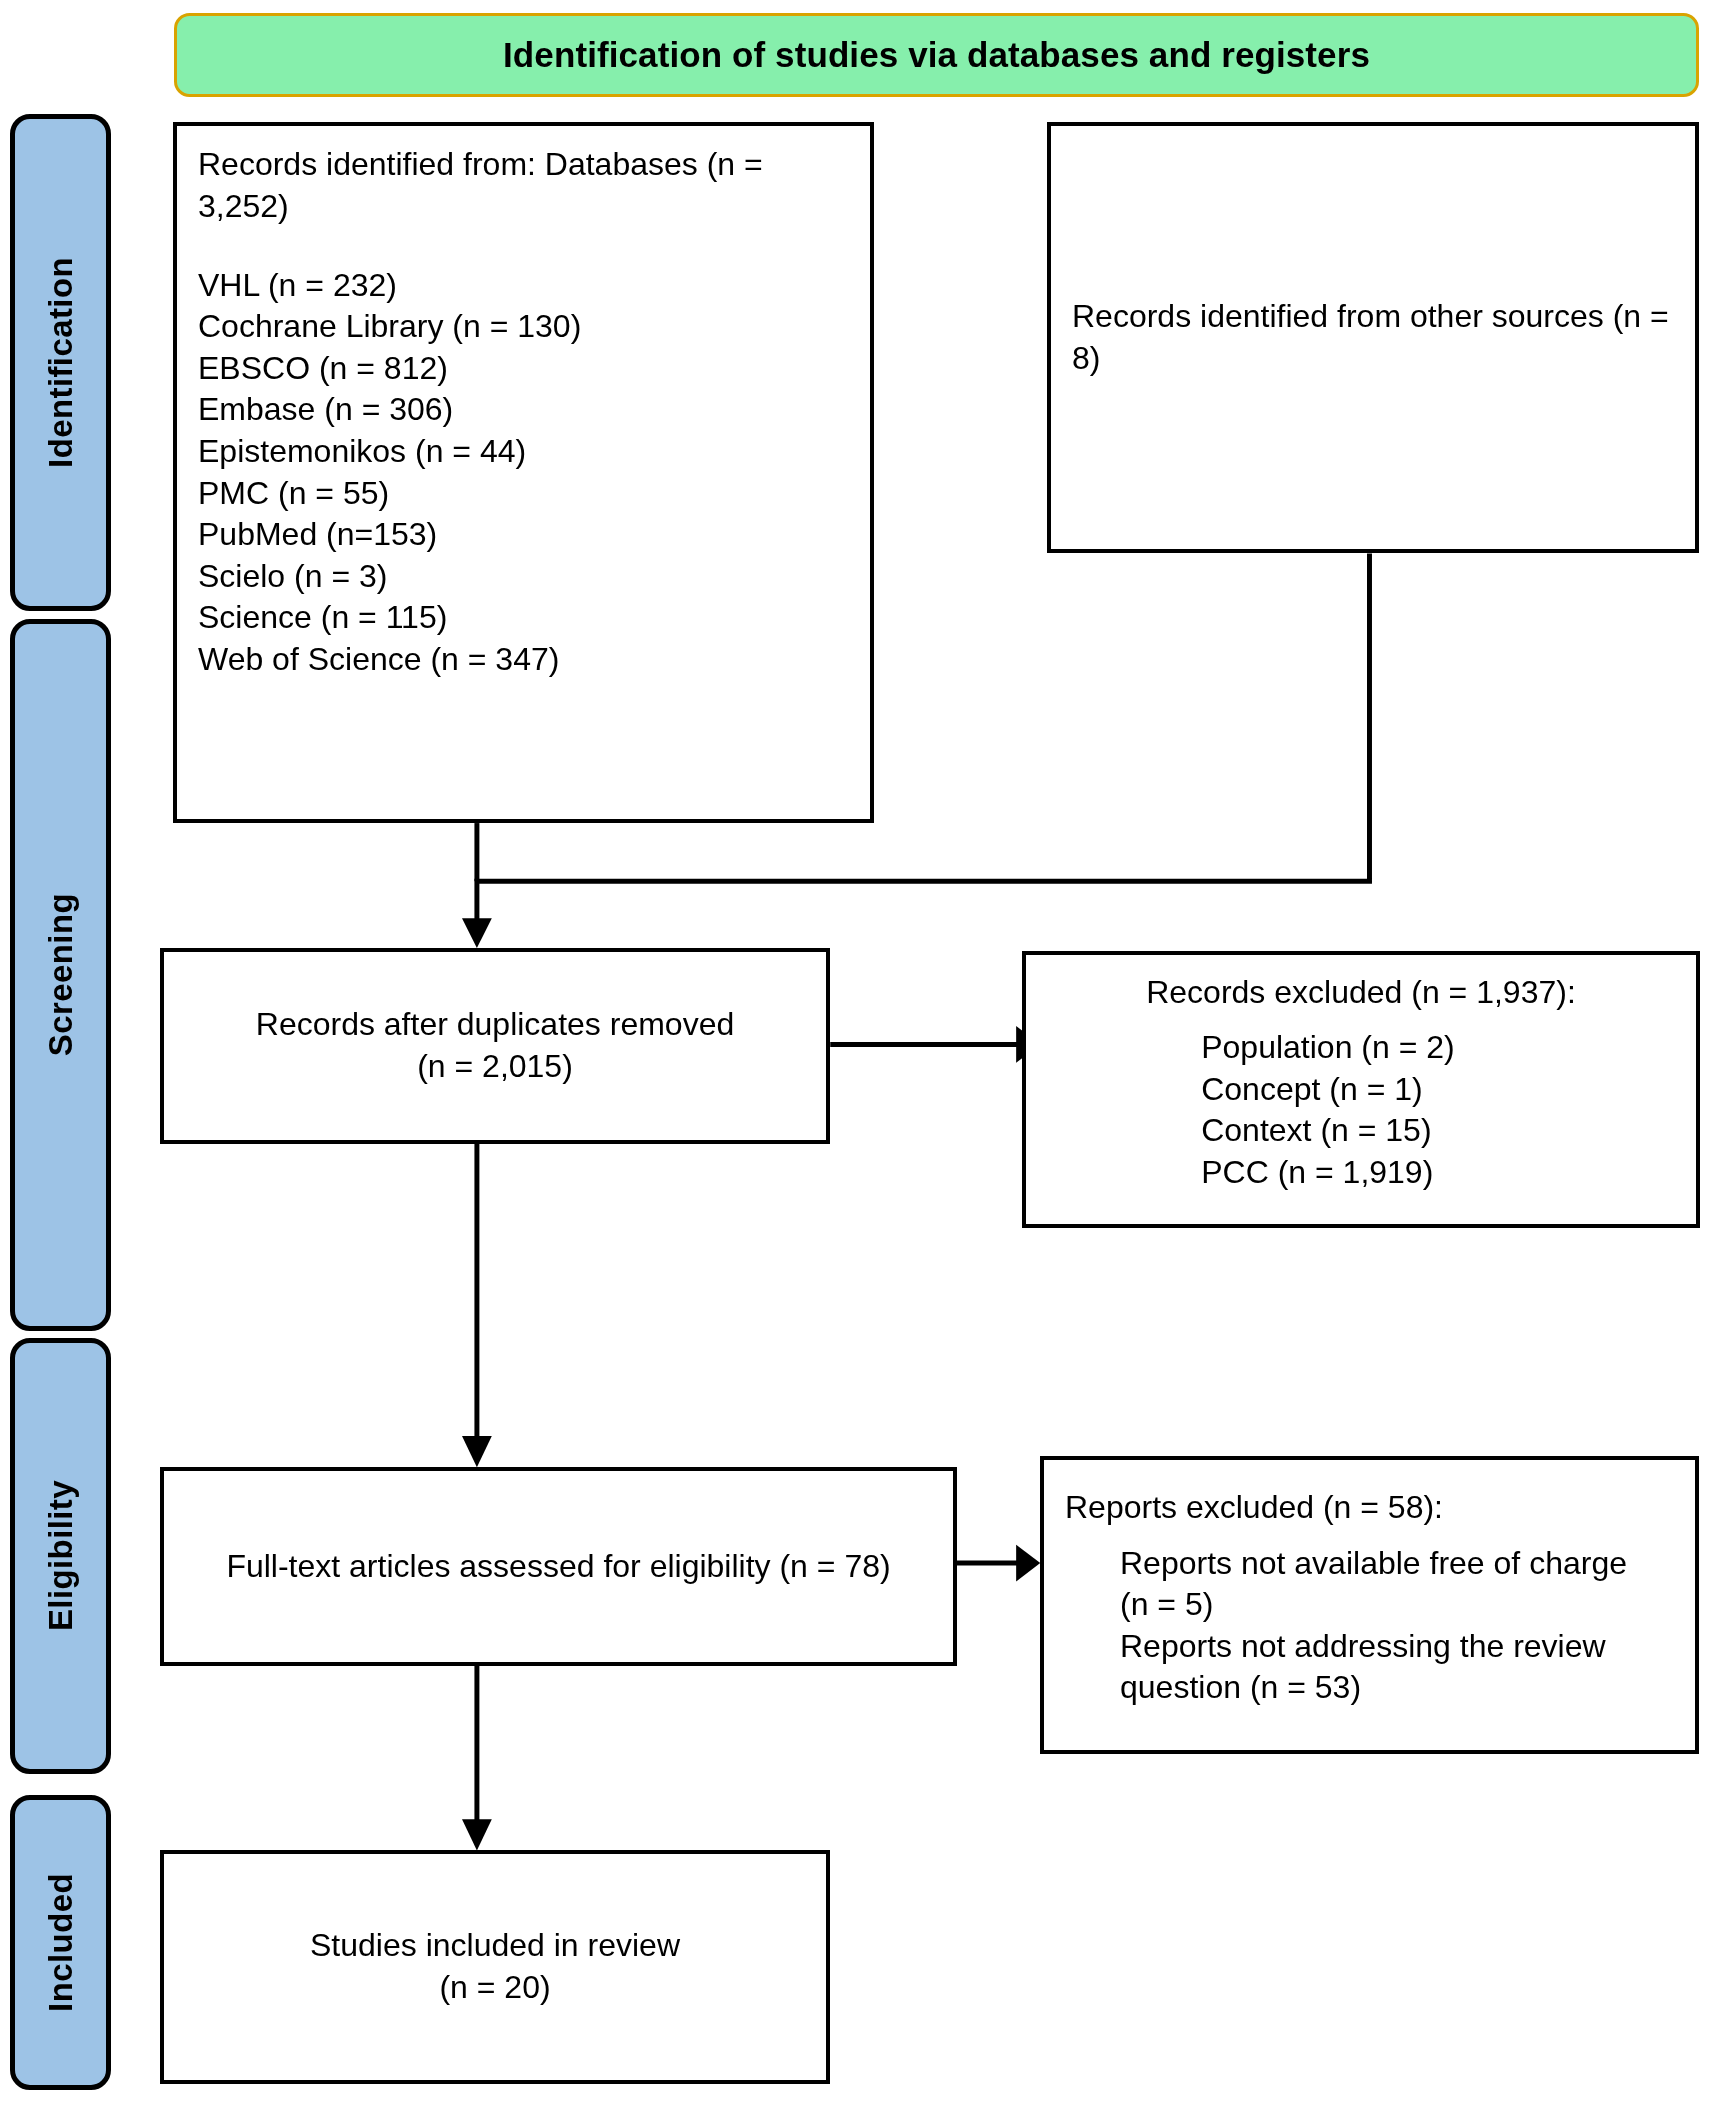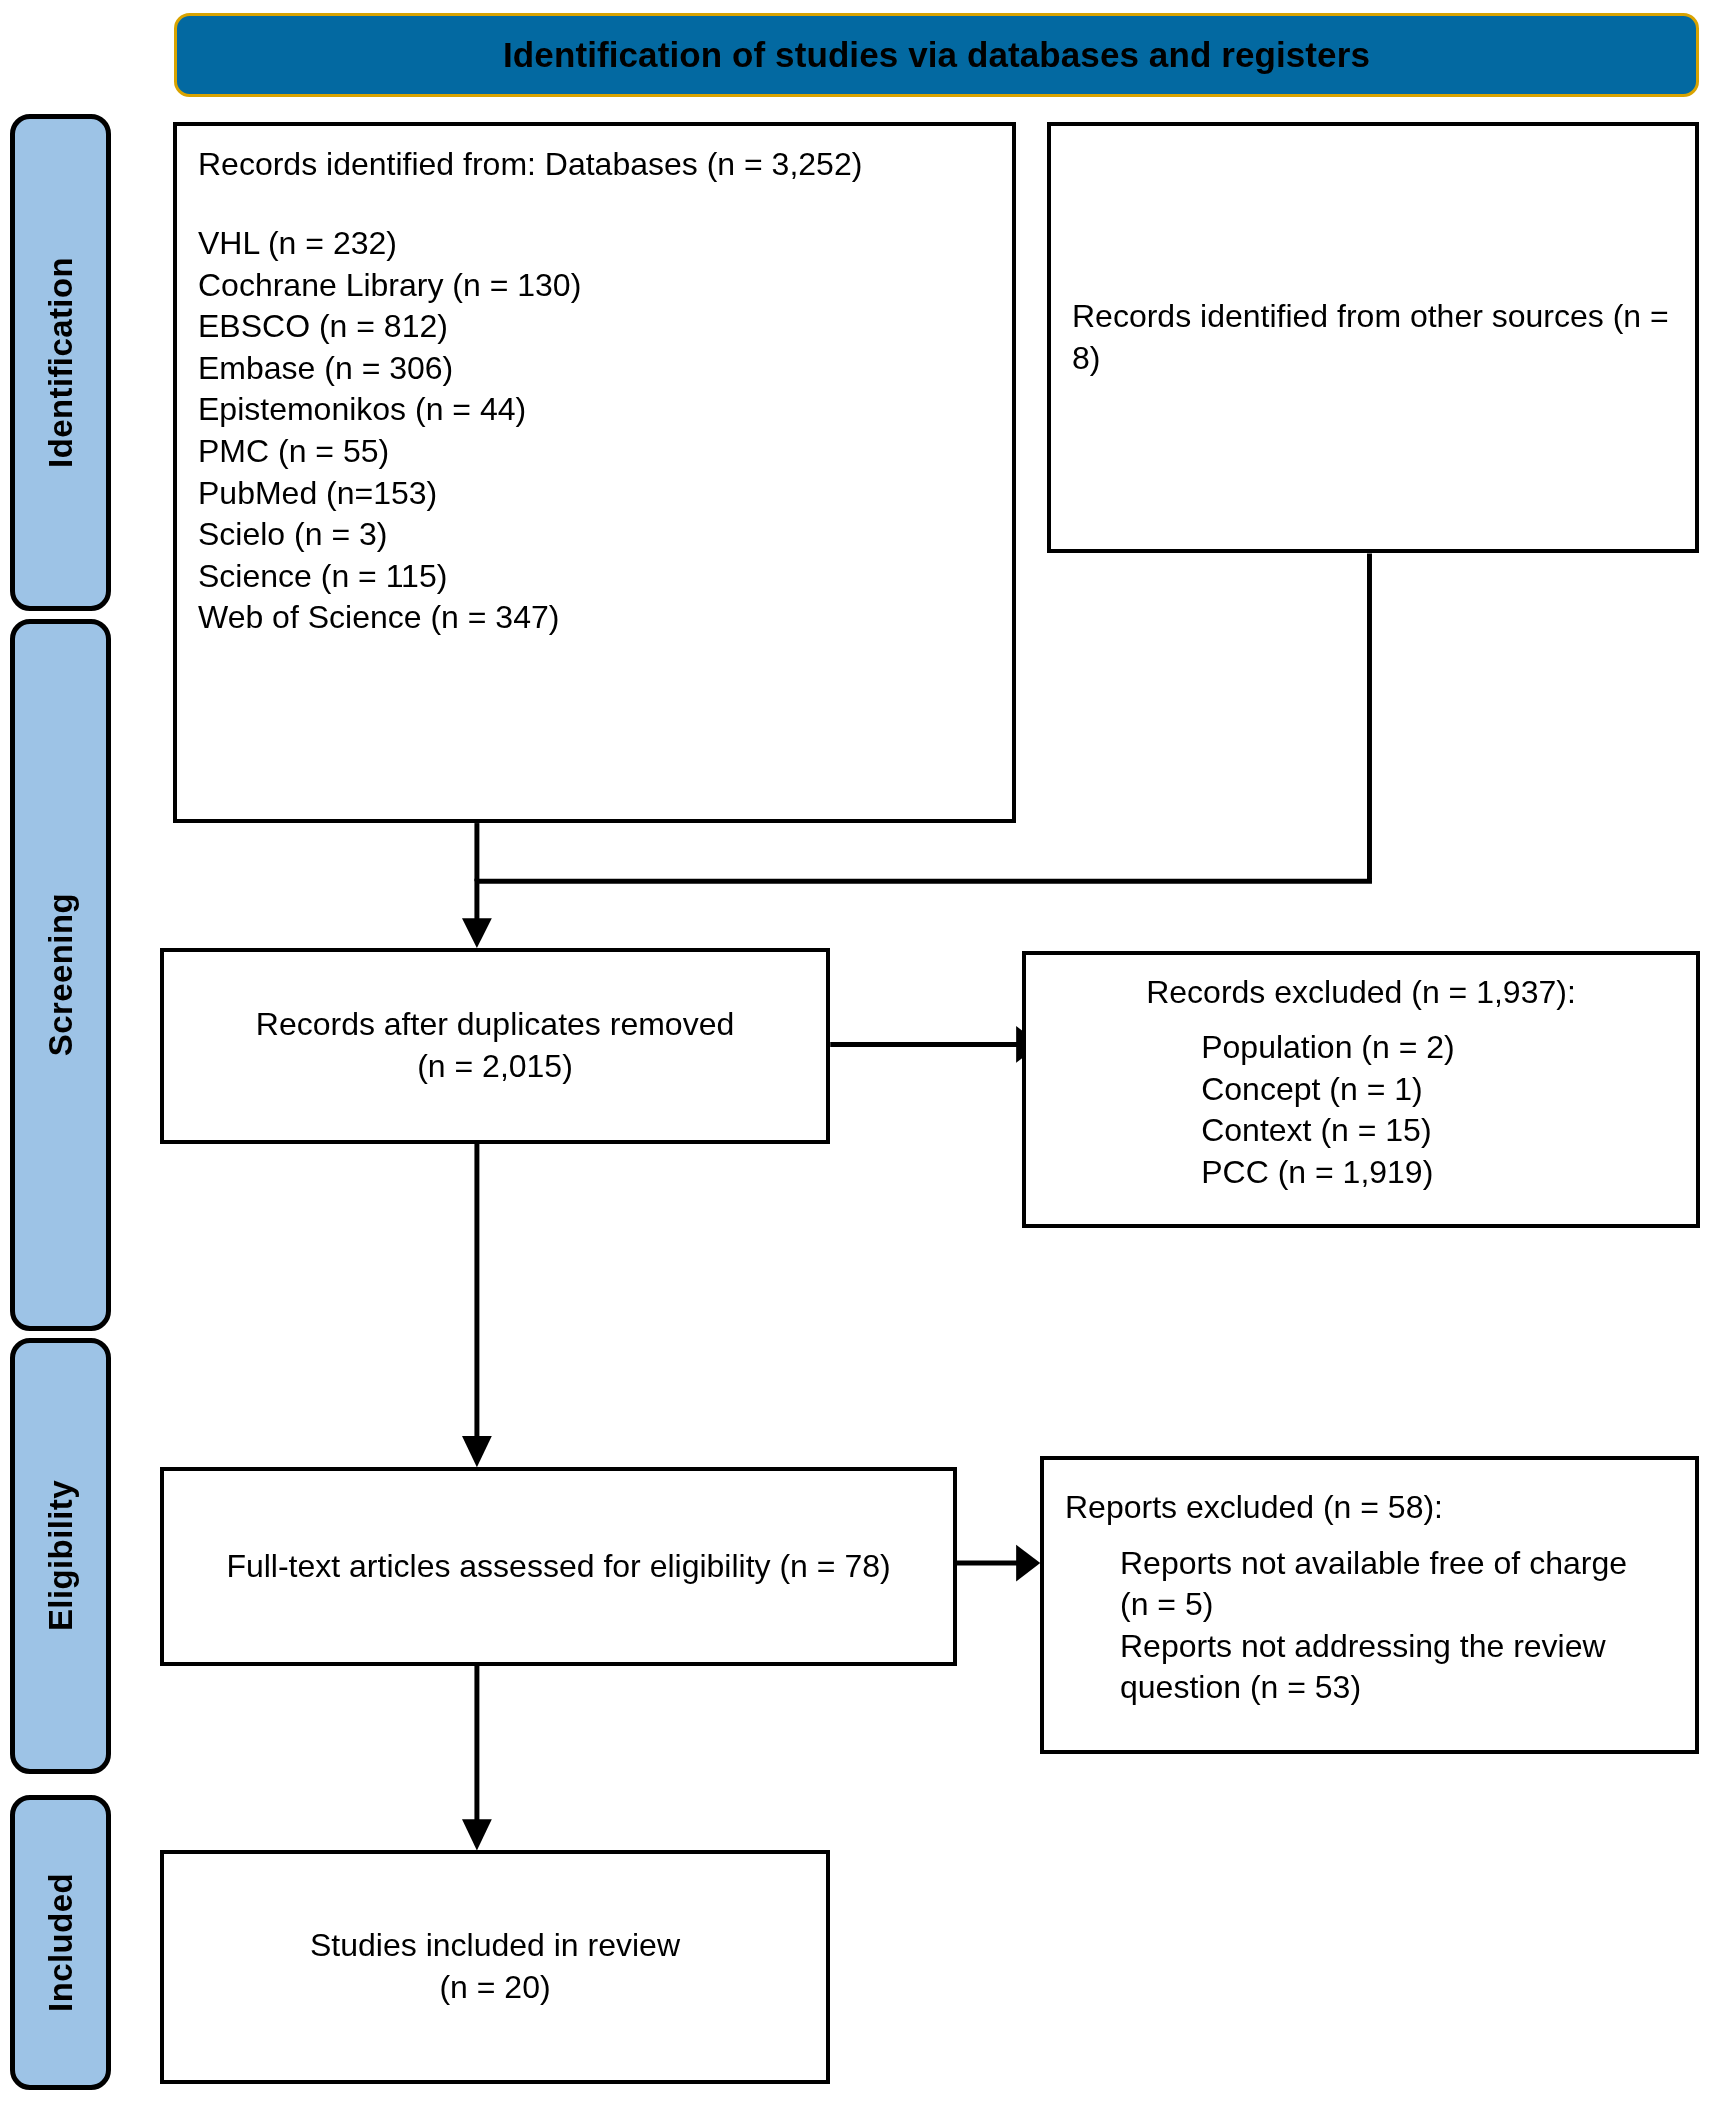--- a/index.html
+++ b/index.html
@@ -20,21 +20,21 @@
     overflow: hidden;
   }
 
   
   .banner {
     position: absolute;
     left: 174px;
     top: 12.8px;
     width: 1525px;
     height: 84px;
-    background: #0369a1;
+    background: #86efac;
     border: 3.5px solid #D9A300;
     border-radius: 15.6px;
     box-sizing: border-box;
     display: flex;
     align-items: center;
     justify-content: center;
   }
   .banner-title {
     font-size: 35px;
     font-weight: bold;
@@ -160,21 +160,21 @@
     <path d="M672,1612 L672,2030" fill="none" stroke="#000000" stroke-width="7"></path>
     <path d="M651,2024 L693,2024 L672,2068 z" fill="#000000"></path>
 
     <path d="M1170,2203 L1440,2203" fill="none" stroke="#000000" stroke-width="7"></path>
     <path d="M1432,2177 L1466,2203 L1432,2229 z" fill="#000000"></path>
 
     <path d="M672,2348 L672,2570" fill="none" stroke="#000000" stroke-width="7"></path>
     <path d="M651,2564 L693,2564 L672,2608 z" fill="#000000"></path>
   </svg>
 
-  <div class="box" style="left:173px; top:122px; width:843px; height:701px;">
+  <div class="box" style="left:173px; top:122px; width:701px; height:701px;">
     <div class="box-text">Records identified from: Databases (n = 3,252)</div>
     <div class="gap"></div>
     <ul class="dblist">
       <li>VHL (n = 232)</li>
       <li>Cochrane Library (n = 130)</li>
       <li>EBSCO (n = 812)</li>
       <li>Embase (n = 306)</li>
       <li>Epistemonikos (n = 44)</li>
       <li>PMC (n = 55)</li>
       <li>PubMed (n=153)</li>

